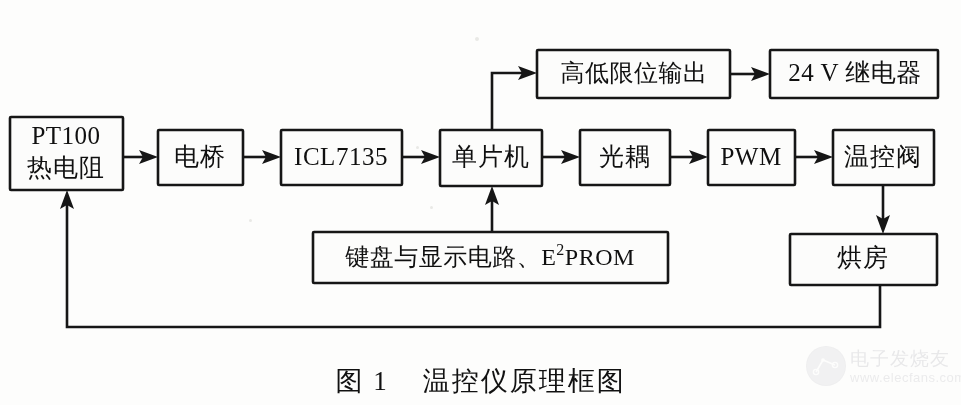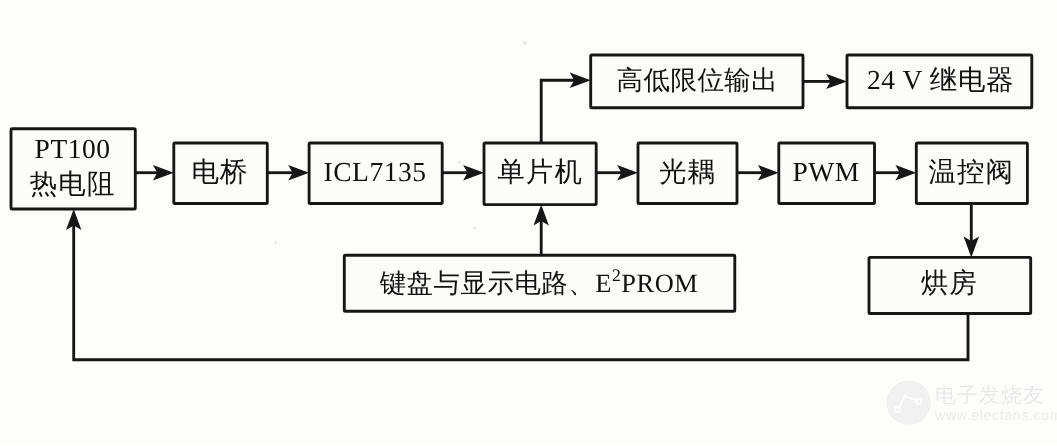--- a/index.html
+++ b/index.html
@@ -217,20 +217,23 @@
       </text>
     </g>
 
     <g class="blk">
       <rect x="790" y="234" width="147" height="51" rx="1"></rect>
       <text class="lbl-cn" x="863" y="260">烘房</text>
     </g>
 
   </svg>
 
+  <div id="caption">
+    <span>图 1</span><span class="cap-gap"></span><span>温控仪原理框图</span>
+  </div>
 
   <div id="watermark">
     <div class="wm-logo">
       <svg width="40" height="40" viewBox="0 0 40 40">
         <circle cx="20" cy="20" r="19" fill="#d8d8dd"></circle>
         <path d="M10 26 L17 14 L29 19" stroke="#ffffff" stroke-width="1.6" fill="none"></path>
         <circle cx="10" cy="26" r="2.6" fill="none" stroke="#ffffff" stroke-width="1.4"></circle>
         <circle cx="29" cy="19" r="2.6" fill="none" stroke="#ffffff" stroke-width="1.4"></circle>
         <circle cx="17" cy="14" r="1.8" fill="#ffffff"></circle>
       </svg>

